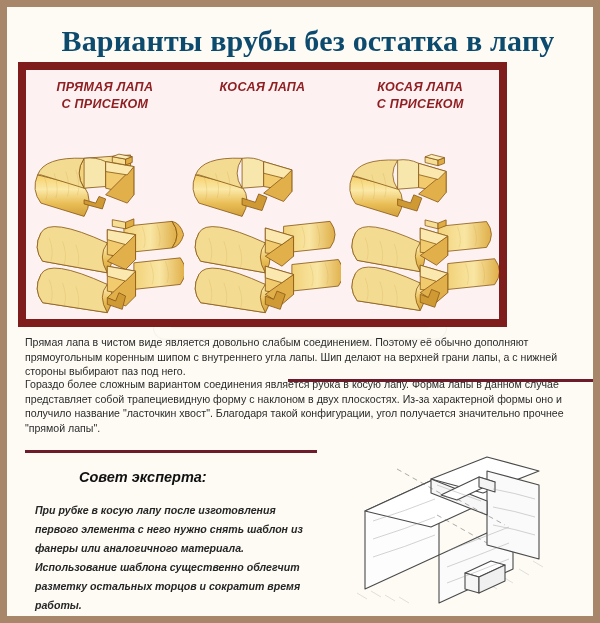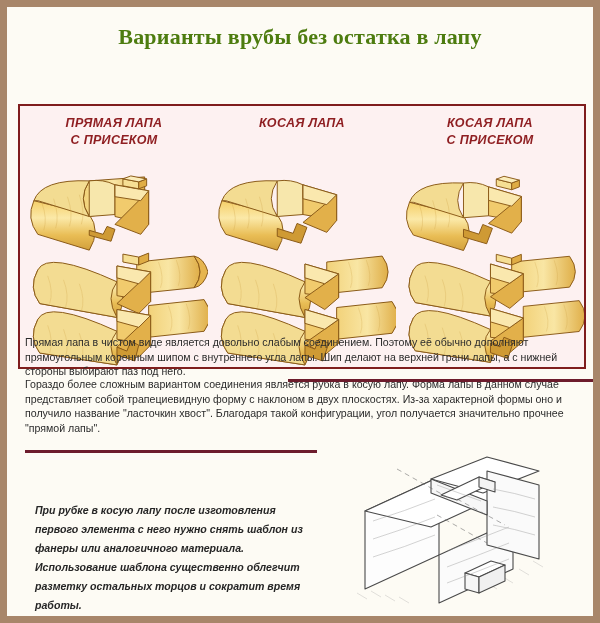--- a/index.html
+++ b/index.html
@@ -11,31 +11,31 @@
   .page{
     position:relative;width:600px;height:623px;box-sizing:border-box;
     border:7px solid #a8866a;
     background:#fdfbf4;
   }
   .watermark{
     position:absolute;left:0;top:0;width:100%;height:100%;
     pointer-events:none;opacity:.20;z-index:0;
   }
   .title{
-    position:absolute;left:0;top:17px;width:100%;text-align:center;
+    position:absolute;left:8px;top:17px;width:100%;text-align:center;
     font-family:"Liberation Serif", serif;
-    font-weight:bold;font-size:22px;color:#4d7c0f;letter-spacing:.2px;
+    font-weight:bold;font-size:30px;color:#0c4a6e;letter-spacing:.2px;
     z-index:3;
   }
   .panel{
-    position:absolute;left:11px;top:55px;width:568px;height:265px;
+    position:absolute;left:11px;top:55px;width:489px;height:265px;
     box-sizing:border-box;
-    border:2px solid #7f1d1d;
+    border:8px solid #7f1d1d;
     background:#fdf1f1;
-    z-index:2;overflow:hidden;margin-top:42px;
+    z-index:2;overflow:hidden;
   }
   .col-heads{
     position:absolute;left:0;top:9px;width:100%;
     display:flex;z-index:4;
   }
   .col-head{
     flex:1;text-align:center;
     font-family:"Liberation Sans", sans-serif;
     font-style:italic;font-weight:bold;font-size:12.5px;
     color:#8f1f22;line-height:17px;letter-spacing:.3px;
@@ -295,20 +295,21 @@
   </div>
 
   <div class="body-text" id="para1">Прямая лапа в чистом виде является довольно слабым соединением. Поэтому её обычно дополняют прямоугольным коренным шипом с внутреннего угла лапы. Шип делают на верхней грани лапы, а с нижней стороны выбирают паз под него.</div>
 
   <div class="rule" id="rule1"></div>
 
   <div class="body-text" id="para2">Гораздо более сложным вариантом соединения является рубка в косую лапу. Форма лапы в данном случае представляет собой трапециевидную форму с наклоном в двух плоскостях. Из-за характерной формы оно и получило название "ласточкин хвост". Благодаря такой конфигурации, угол получается значительно прочнее "прямой лапы".</div>
 
   <div class="rule" id="rule2"></div>
 
+  <div class="tip-title">Совет эксперта:</div>
   <div class="tip-body">При рубке в косую лапу после изготовления первого элемента с него нужно снять шаблон из фанеры или аналогичного материала. Использование шаблона существенно облегчит разметку остальных торцов и сократит время работы.</div>
 
   <div class="drawing">
     <svg viewBox="0 0 250 160" preserveAspectRatio="xMidYMid meet">
       <g fill="#ffffff" stroke="#4a4a4a" stroke-width="1.1" stroke-linejoin="round">
 
         <g stroke="#9a9a9a" stroke-width=".5" opacity=".6">
           <path d="M20 138 l10 6"></path>
             <path d="M34 136 l10 6"></path>
             <path d="M48 140 l10 6"></path>

